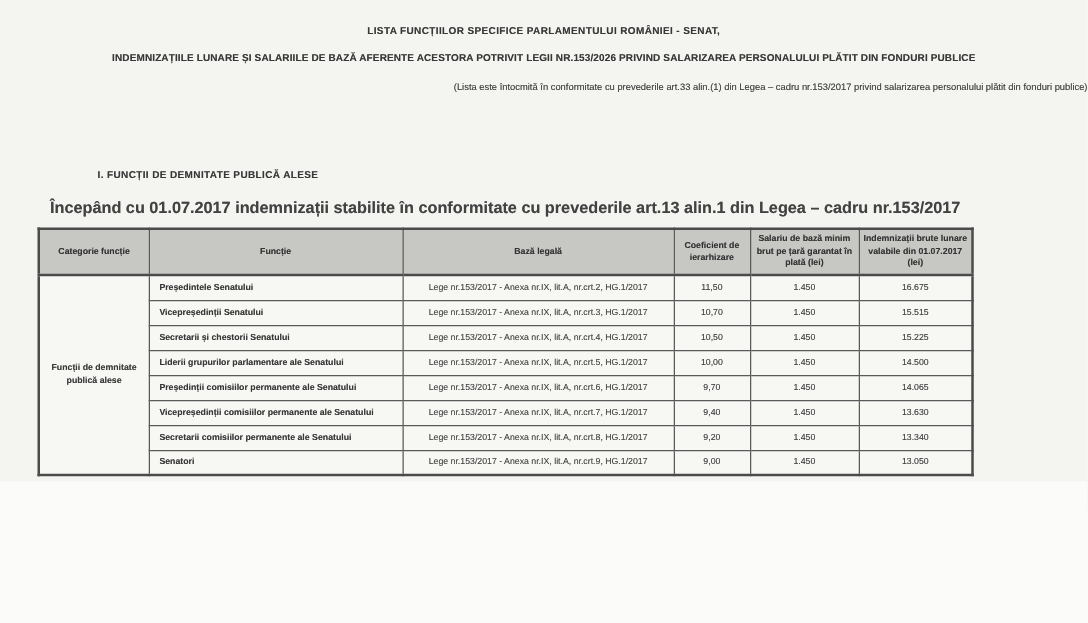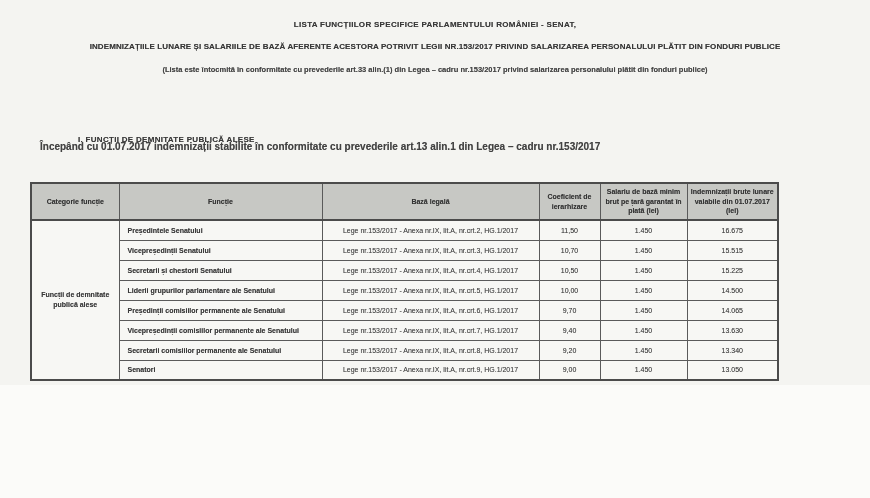--- a/index.html
+++ b/index.html
@@ -21,31 +21,31 @@
   }
   .doc-header{
     position:absolute;
     top:20px;left:0;width:870px;
     text-align:center;
     text-shadow:0 0 0.5px rgba(70,70,70,0.55);
   }
   .title-line{color:#383838;}
   .title-l1{font-size:8px;font-weight:bold;letter-spacing:0.3px;margin-bottom:13px;}
   .title-l2{font-size:8px;font-weight:bold;letter-spacing:0.1px;margin-bottom:14px;padding:0 70px;}
-  .title-l3{font-size:7.5px;font-weight:bold;color:#454545;}
+  .title-l3{font-size:7.5px;font-weight:normal;color:#454545;text-align:right;}
   .section-heading{
     position:absolute;left:40px;top:135px;
     font-size:8px;font-weight:bold;letter-spacing:0.3px;
     color:#383838;
     text-shadow:0 0 0.5px rgba(70,70,70,0.55);
     padding-left:38px;
   }
   .section-subtitle{
-    position:absolute;left:40px;top:141px;
-    font-size:10px;font-weight:bold;
+    position:absolute;left:40px;top:158px;
+    font-size:13px;font-weight:bold;
     color:#424242;
     text-shadow:0 0 0.4px rgba(70,70,70,0.5);
   }
   table.salary-table{
     position:absolute;left:30px;top:182px;
     width:747px;
     border-collapse:collapse;
     table-layout:fixed;
     font-size:7px;
     color:#3c3c3c;
@@ -96,21 +96,21 @@
   }
 </style>
 </head>
 <body>
 
 <div class="page">
   <div class="scan-area"></div>
 
   <div class="doc-header">
     <div class="title-line title-l1">LISTA FUNCȚIILOR SPECIFICE PARLAMENTULUI ROMÂNIEI - SENAT,</div>
-    <div class="title-line title-l2">INDEMNIZAȚIILE LUNARE ȘI SALARIILE DE BAZĂ AFERENTE ACESTORA POTRIVIT LEGII NR.153/2017 PRIVIND SALARIZAREA PERSONALULUI PLĂTIT DIN FONDURI PUBLICE</div>
+    <div class="title-line title-l2">INDEMNIZAȚIILE LUNARE ȘI SALARIILE DE BAZĂ AFERENTE ACESTORA POTRIVIT LEGII NR.153/2026 PRIVIND SALARIZAREA PERSONALULUI PLĂTIT DIN FONDURI PUBLICE</div>
     <div class="title-line title-l3">(Lista este întocmită în conformitate cu prevederile art.33 alin.(1) din Legea – cadru nr.153/2017 privind salarizarea personalului plătit din fonduri publice)</div>
   </div>
 
   <div class="section-heading">I. FUNCȚII DE DEMNITATE PUBLICĂ ALESE</div>
   <div class="section-subtitle">Începând cu 01.07.2017 indemnizații stabilite în conformitate cu prevederile art.13 alin.1 din Legea – cadru nr.153/2017</div>
 
   <table class="salary-table">
     <colgroup>
       <col style="width:88px">
       <col style="width:203px">

